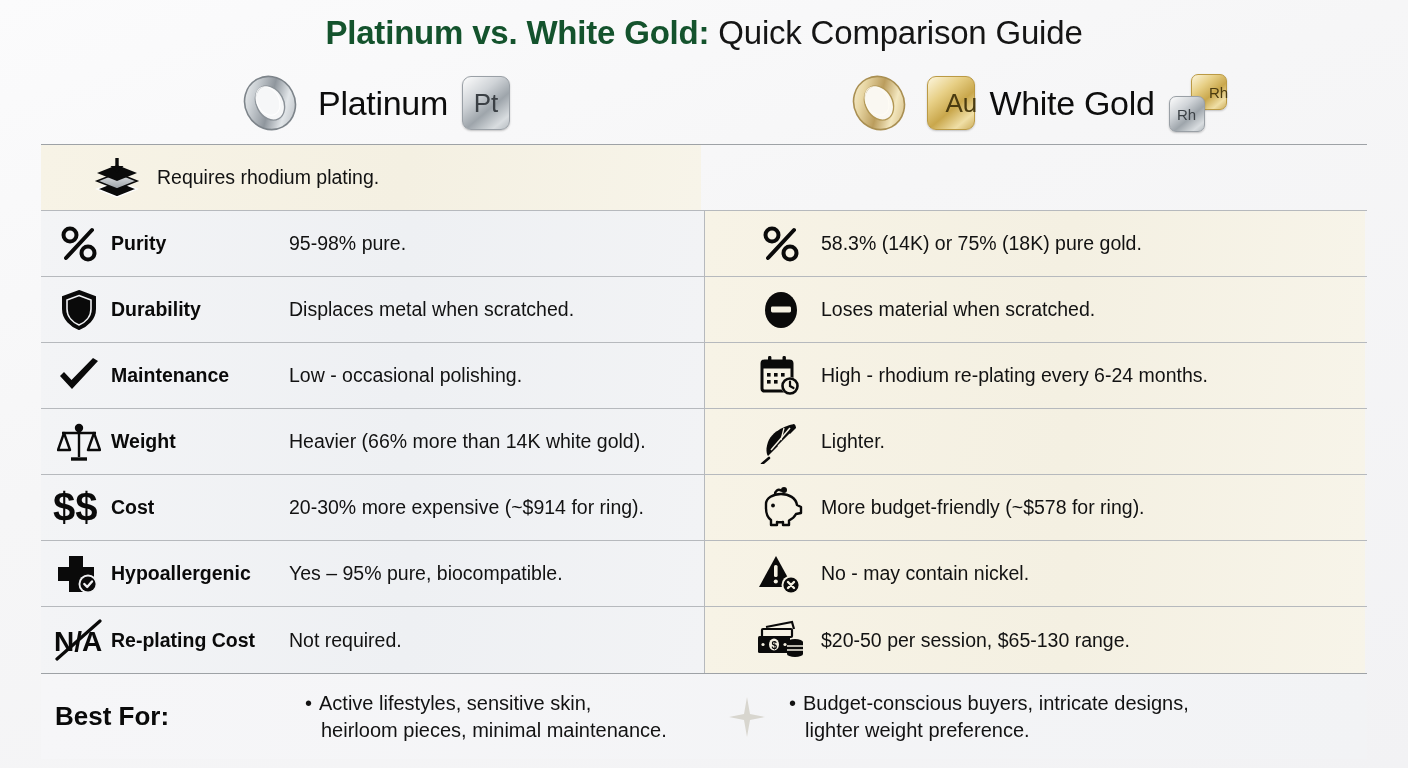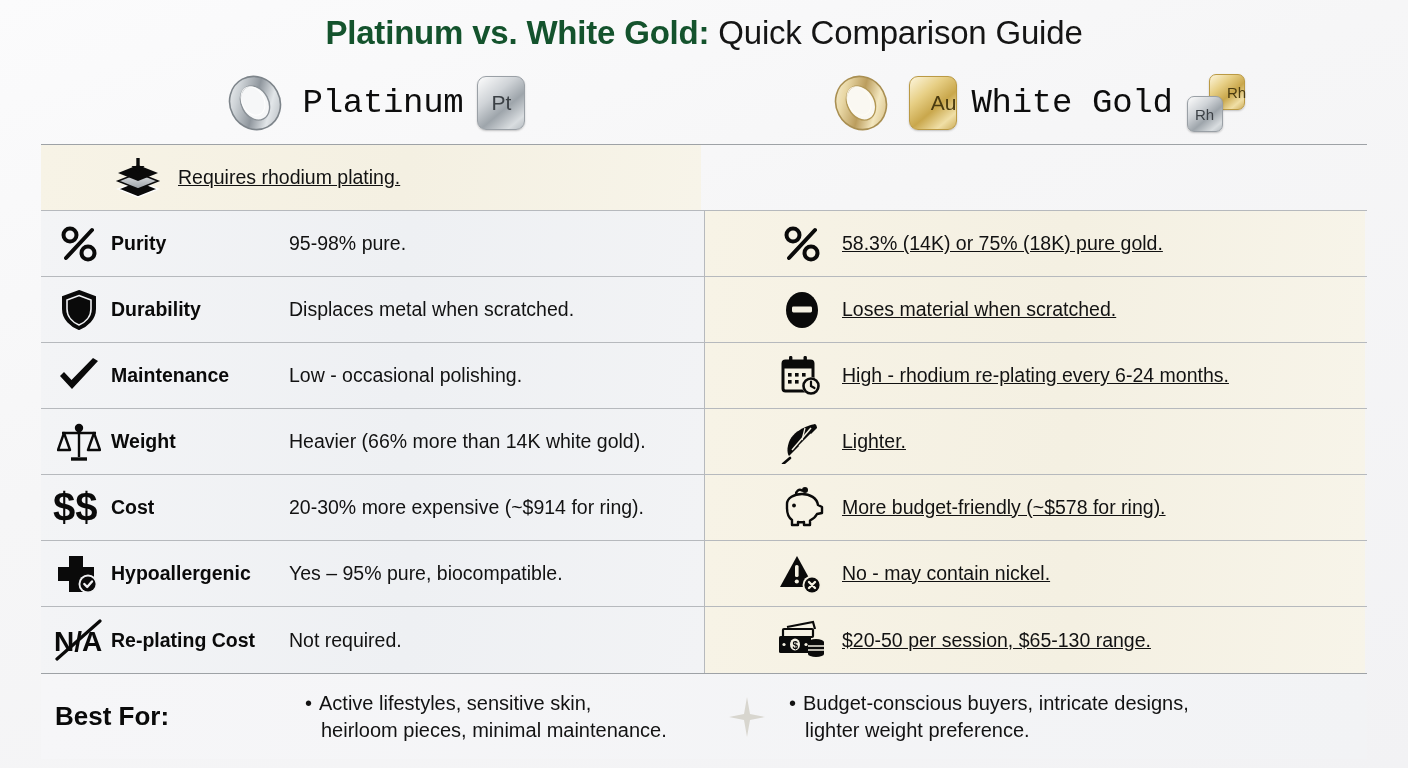--- a/index.html
+++ b/index.html
@@ -53,29 +53,28 @@
   }
   .col-head.left  { width: 664px; }
   .col-head.right { width: 662px; }
 
   .head-name {
     font-size: 34px;
     font-weight: 400;
     color: #0d0d0d;
     letter-spacing: -0.3px;
     white-space: nowrap;
-    font-family: Liberation Mono, monospace;
   }
 
   
   .el-badge {
     width: 48px; height: 54px;
     border-radius: 9px;
     display: flex; align-items: center; justify-content: center;
-    font-size: 21px;
+    font-size: 26px;
     font-weight: 400;
     flex: none;
   }
   .el-badge.silver {
     background: linear-gradient(140deg,#fdfdfd 0%, #cfd3d7 35%, #9ea5ab 60%, #d9dde0 85%, #b6bcc1 100%);
     border: 1.5px solid #9aa0a6;
     color: #3b4045;
     box-shadow: 0 1px 2px rgba(0,0,0,.22);
   }
   .el-badge.gold {
@@ -115,22 +114,21 @@
   }
   .cell.left {
     width: 664px;
     background: linear-gradient(100deg, #f3f4f6 0%, #eef0f3 55%, #f2f3f5 100%);
     border-right: 1.5px solid #b6b9bd;
     padding-left: 10px;
   }
   .cell.right {
     width: 660px;
     background: linear-gradient(100deg, #f7f3e6 0%, #f4f0e2 55%, #f7f4e9 100%);
-    padding-left: 65px;
-    text-decoration: underline;
+    padding-left: 44px;
   }
 
   .ic {
     width: 56px;
     min-width: 56px;
     display: flex;
     align-items: center;
     justify-content: center;
     color: #0a0a0a;
   }

